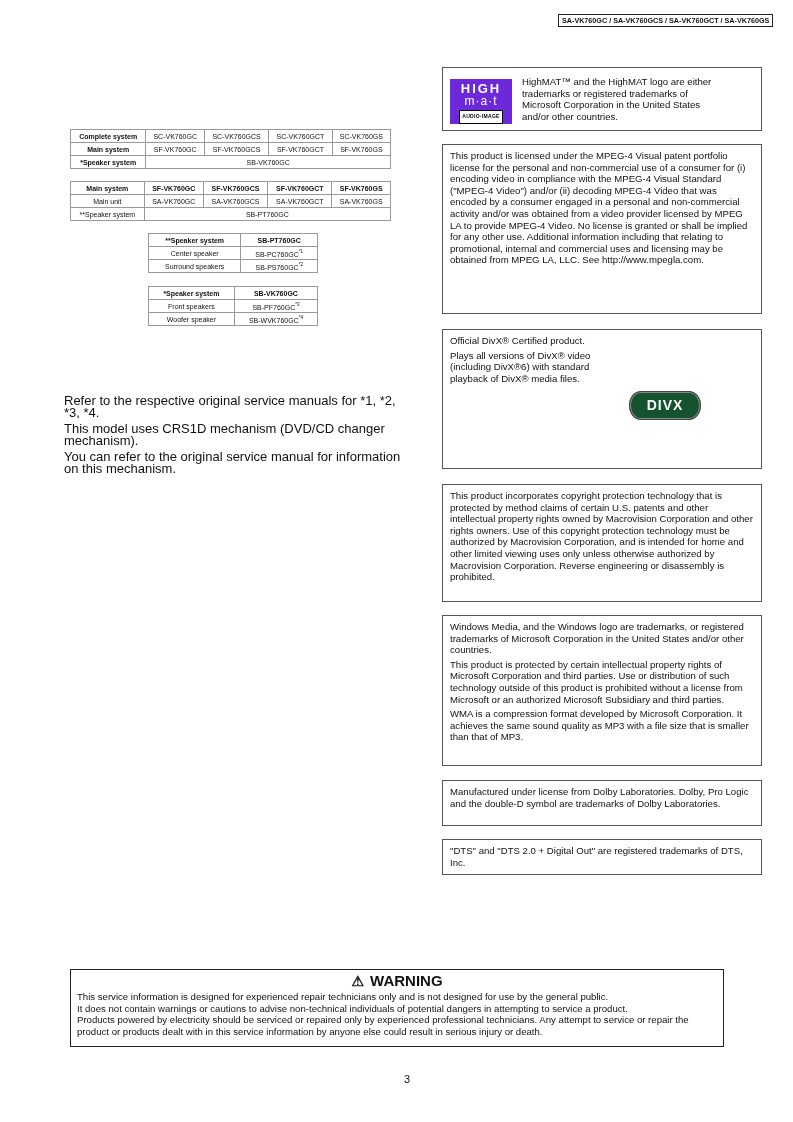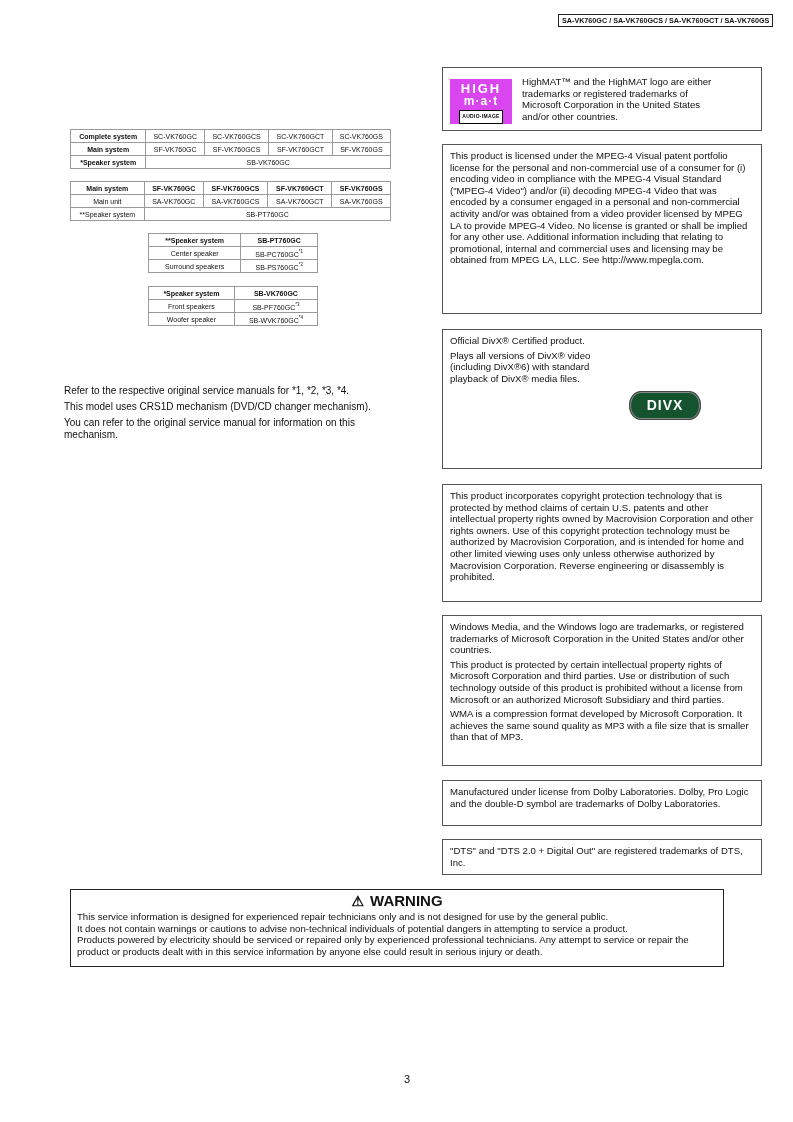--- a/index.html
+++ b/index.html
@@ -6,40 +6,40 @@
   body { width:793px; height:1122px; position:relative; font-family:"Liberation Sans", sans-serif; color:#111; overflow:hidden; }
   .hdr { position:absolute; left:539px; top:14px; border:1px solid #222; font-size:7.2px; font-weight:bold; padding:1px 3px; letter-spacing:0; white-space:nowrap;margin-left:19px; }
   table.mt { position:absolute; border-collapse:collapse; font-size:7px; }
   table.mt td { border:1px solid #999; text-align:center; padding:1.5px 3px; height:9px; white-space:nowrap; }
   table.mt td.b { font-weight:bold; }
   #t1 { left:70px; top:129px; width:321px; }
   #t2 { left:70px; top:181px; width:321px; }
   #t3 { left:148px; top:233px; width:170px; }
   #t4 { left:148px; top:286px; width:170px; }
   sup { font-size:4.5px; vertical-align:4px; }
-  .notes { position:absolute; left:64px; top:385px; width:340px; font-size:10px; line-height:12px; }
+  .notes { position:absolute; left:64px; top:395px; width:340px; font-size:13px; line-height:12px; }
   .notes p { margin:0 0 4px 0; }
   .box { position:absolute; left:442px; width:320px; border:1px solid #555; box-sizing:border-box; font-size:9.6px; line-height:11.6px; padding:5px 7px; }
   .box p { margin:0 0 3px 0; }
   .box p:last-child { margin-bottom:0; }
   #b-highmat { top:67px; height:64px; padding:8px 7px; display:flex; gap:10px; }
-  .hm-logo { width:62px; height:45px; background:#d946ef; color:#fff; display:flex; flex-direction:column; align-items:center; padding-top:3px; box-sizing:border-box; margin-top:3px; }
+  .hm-logo { width:62px; height:45px; background:#6d28d9; color:#fff; display:flex; flex-direction:column; align-items:center; padding-top:3px; box-sizing:border-box; margin-top:3px; }
   .hm-l1 { font-size:13px; font-weight:bold; letter-spacing:2px; line-height:13px; }
-  .hm-l2 { font-size:12px; font-weight:bold; letter-spacing:1px; line-height:13px;text-align:center; }
+  .hm-l2 { font-size:12px; font-weight:normal; letter-spacing:1px; line-height:13px;text-align:center; }
   .hm-l3 { font-size:5px; background:#fff; color:#000; border:1px solid #000; padding:0 2px; margin-top:2px; font-weight:bold; letter-spacing:0.3px; }
   #b-mpeg { top:144px; height:170px; }
   #b-mpeg a { color:#111; }
   #b-divx { top:329px; height:140px; display:flex; }
   .divx-text { width:155px; }
   .divx-logo { margin-left:24px; margin-top:56px; width:70px; height:27px; background:#14532d; border-radius:12px / 14px; color:#fff; display:flex; align-items:center; justify-content:center; font-weight:bold; font-size:14px; letter-spacing:1px; border:1px solid #444; box-shadow:0 0 0 1px #888 inset; }
   #b-macro { top:484px; height:118px; }
   #b-wm { top:615px; height:151px; }
   #b-dolby { top:780px; height:46px; }
   #b-dts { top:839px; height:36px; }
-  .warn { position:absolute; left:70px; top:889px; width:654px; height:78px; border:1.5px solid #222; box-sizing:border-box; font-size:9.6px; line-height:11.5px; padding:2px 6px; }
+  .warn { position:absolute; left:70px; top:969px; width:654px; height:78px; border:1.5px solid #222; box-sizing:border-box; font-size:9.6px; line-height:11.5px; padding:2px 6px; }
   .warn-title { text-align:center; font-size:15px; font-weight:bold; line-height:18px; margin-bottom:1px; }
   .warn-title .tri { font-size:14px; margin-right:2px; }
   .pgnum { position:absolute; left:404px; top:1073px; font-size:11px; }
 </style>
 </head>
 <body>
 
 <div class="hdr">SA-VK760GC / SA-VK760GCS / SA-VK760GCT / SA-VK760GS</div>
 
 <table class="mt" id="t1">

